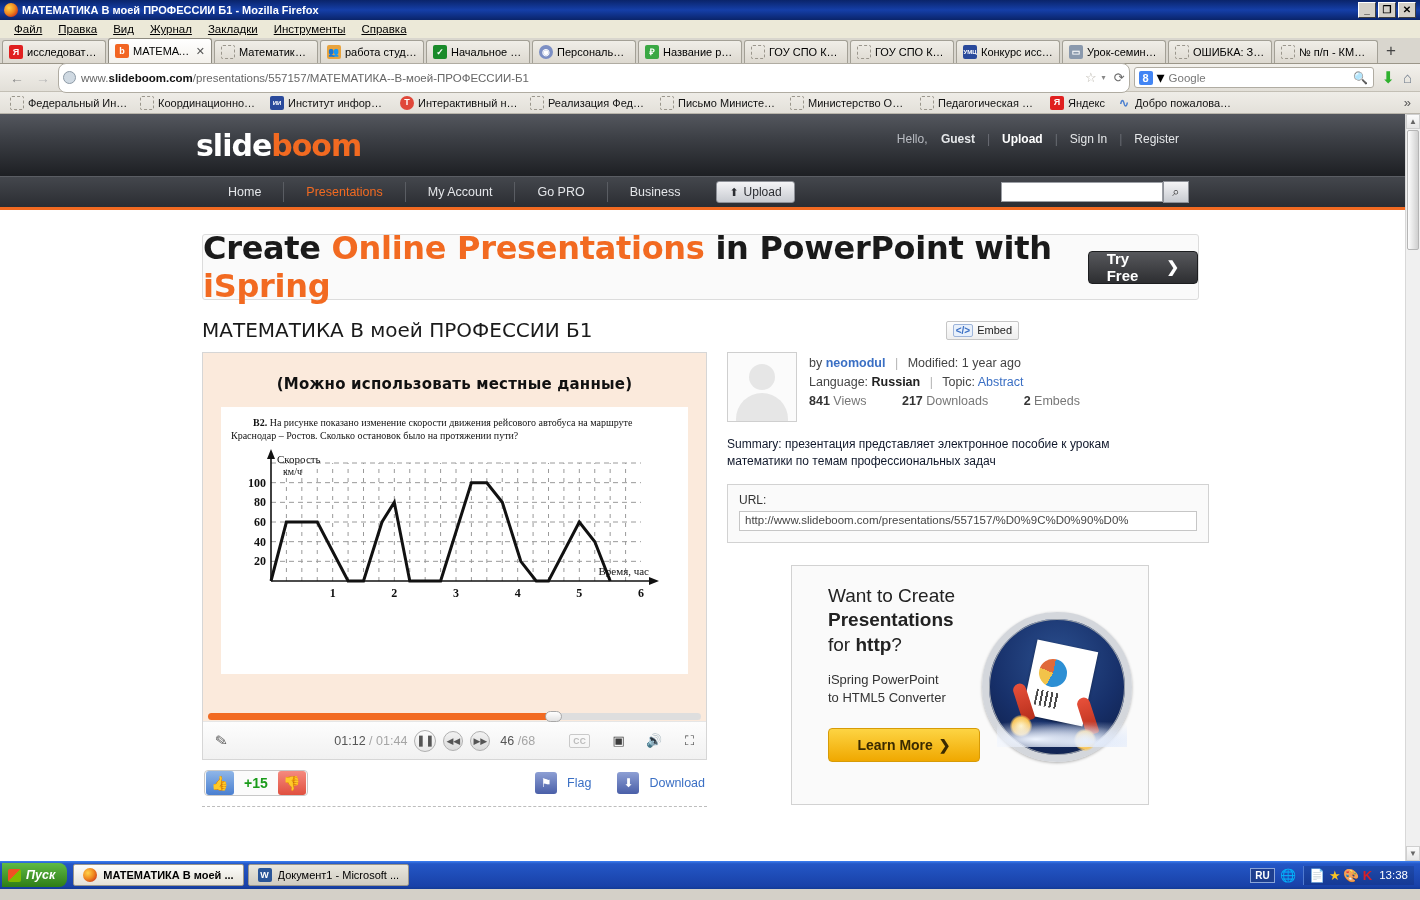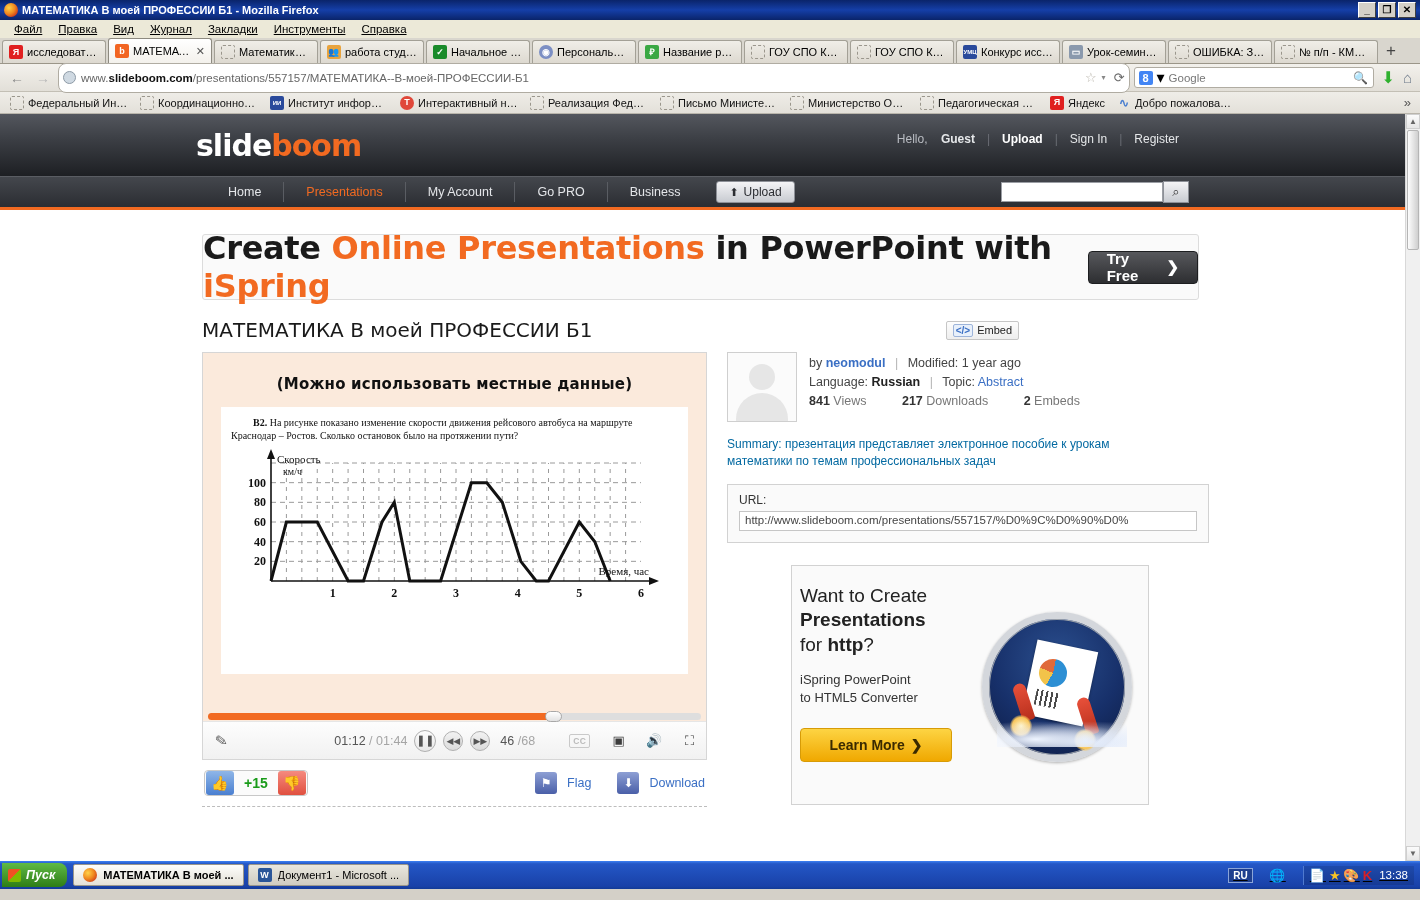--- a/index.html
+++ b/index.html
@@ -208,30 +208,30 @@
   #avatar .head{position:absolute;left:50%;top:11px;transform:translateX(-50%);
     width:26px;height:26px;border-radius:50%;background:#e6e6e6;}
   #avatar .body{position:absolute;left:50%;bottom:0;transform:translateX(-50%);
     width:52px;height:28px;border-radius:26px 26px 0 0;background:#e6e6e6;}
   #meta-lines{font-size:12.5px;color:#444;line-height:1.52;padding-top:2px;}
   #meta-lines .lnk{color:#3a6fc4;}
   #meta-lines b{color:#222;}
   #meta-lines .pipe{color:#b5b5b5;padding:0 6px;}
   #meta-lines .stats b{color:#333;}
   #meta-lines .stats span{color:#777;margin-right:16px;}
-  #summary{font-size:12px;color:#0369a1;line-height:1.42;margin-top:14px;max-width:440px;}
+  #summary{font-size:12px;color:#0f172a;line-height:1.42;margin-top:14px;max-width:440px;}
   #tags{font-size:12px;color:#333;margin-top:14px;}
   #tags a{color:#3a6fc4;}
   #urlbox{margin-top:14px;border:1px solid #d2d2d2;background:#fafafa;
     padding:8px 11px 11px;width:482px;}
   #urlbox .lab{font-size:12px;color:#333;margin-bottom:4px;}
   #urlbox .fld{height:20px;border:1px solid #c6c6c6;background:#fff;font-size:11.5px;
     color:#444;padding:2px 5px;white-space:nowrap;overflow:hidden;}
   #ipad{margin:22px 0 0 64px;width:358px;border:1px solid #d2d2d2;background:#fafafa;
-    padding:18px 8px;position:relative;height:240px;}
+    padding:18px 36px;position:relative;height:240px;}
   #ipad h3{margin:0;font-size:19px;color:#222;font-weight:normal;line-height:1.28;
     font-family:"Liberation Sans",sans-serif;}
   #ipad h3 b{font-weight:bold;}
   #ipad .sub{margin-top:14px;font-size:13px;color:#333;line-height:1.42;}
   #learn{margin-top:20px;width:152px;height:34px;border-radius:4px;
     background:linear-gradient(to bottom,#fdd443,#f0a800);border:1px solid #d79b06;
     display:flex;align-items:center;justify-content:center;gap:6px;
     font-size:14px;font-weight:bold;color:#3a2a00;}
   #rocket{position:absolute;right:16px;top:46px;width:150px;height:150px;border-radius:50%;
     background:radial-gradient(circle at 50% 30%,#2b4f8e 0%,#17306a 55%,#0d1b42 100%);
@@ -261,21 +261,21 @@
     background:linear-gradient(to bottom,#5fba45,#2e7d16);border-radius:0 8px 8px 0;
     color:#fff;font-weight:bold;font-size:12.5px;display:flex;align-items:center;gap:5px;
     font-style:italic;}
   #start .flag{width:13px;height:13px;background:
     linear-gradient(to bottom right,#f25022 0 50%,#7fba00 50% 100%);border-radius:2px;}
   .task{height:22px;margin-right:4px;padding:0 9px;background:linear-gradient(to bottom,#e9e7de,#cfccc1);
     border:1px solid #9a978c;border-radius:2px;display:flex;align-items:center;gap:6px;
     font-size:11px;color:#000;max-width:190px;white-space:nowrap;overflow:hidden;}
   .task.act{background:linear-gradient(to bottom,#fdfdfb,#e4e1d7);font-weight:bold;}
   .task .tl{overflow:hidden;text-overflow:ellipsis;}
-  #tray{margin-left:auto;display:flex;align-items:center;gap:17px;padding-right:6px;text-decoration:underline;}
+  #tray{margin-left:auto;display:flex;align-items:center;gap:6px;padding-right:6px;}
   #langbox{background:#1e3f8f;border:1px solid #8ba5d8;color:#fff;font-size:10px;
     padding:1px 4px;font-weight:bold;}
   #tray .tico{font-size:13px;}
   #clock{color:#fff;font-size:11.5px;padding-left:4px;}
   #traygroup{display:flex;align-items:center;gap:3px;background:rgba(0,0,0,.12);
     padding:2px 6px;border-left:1px solid #4f7ad0;}
 </style>
 </head>
 <body>
 

